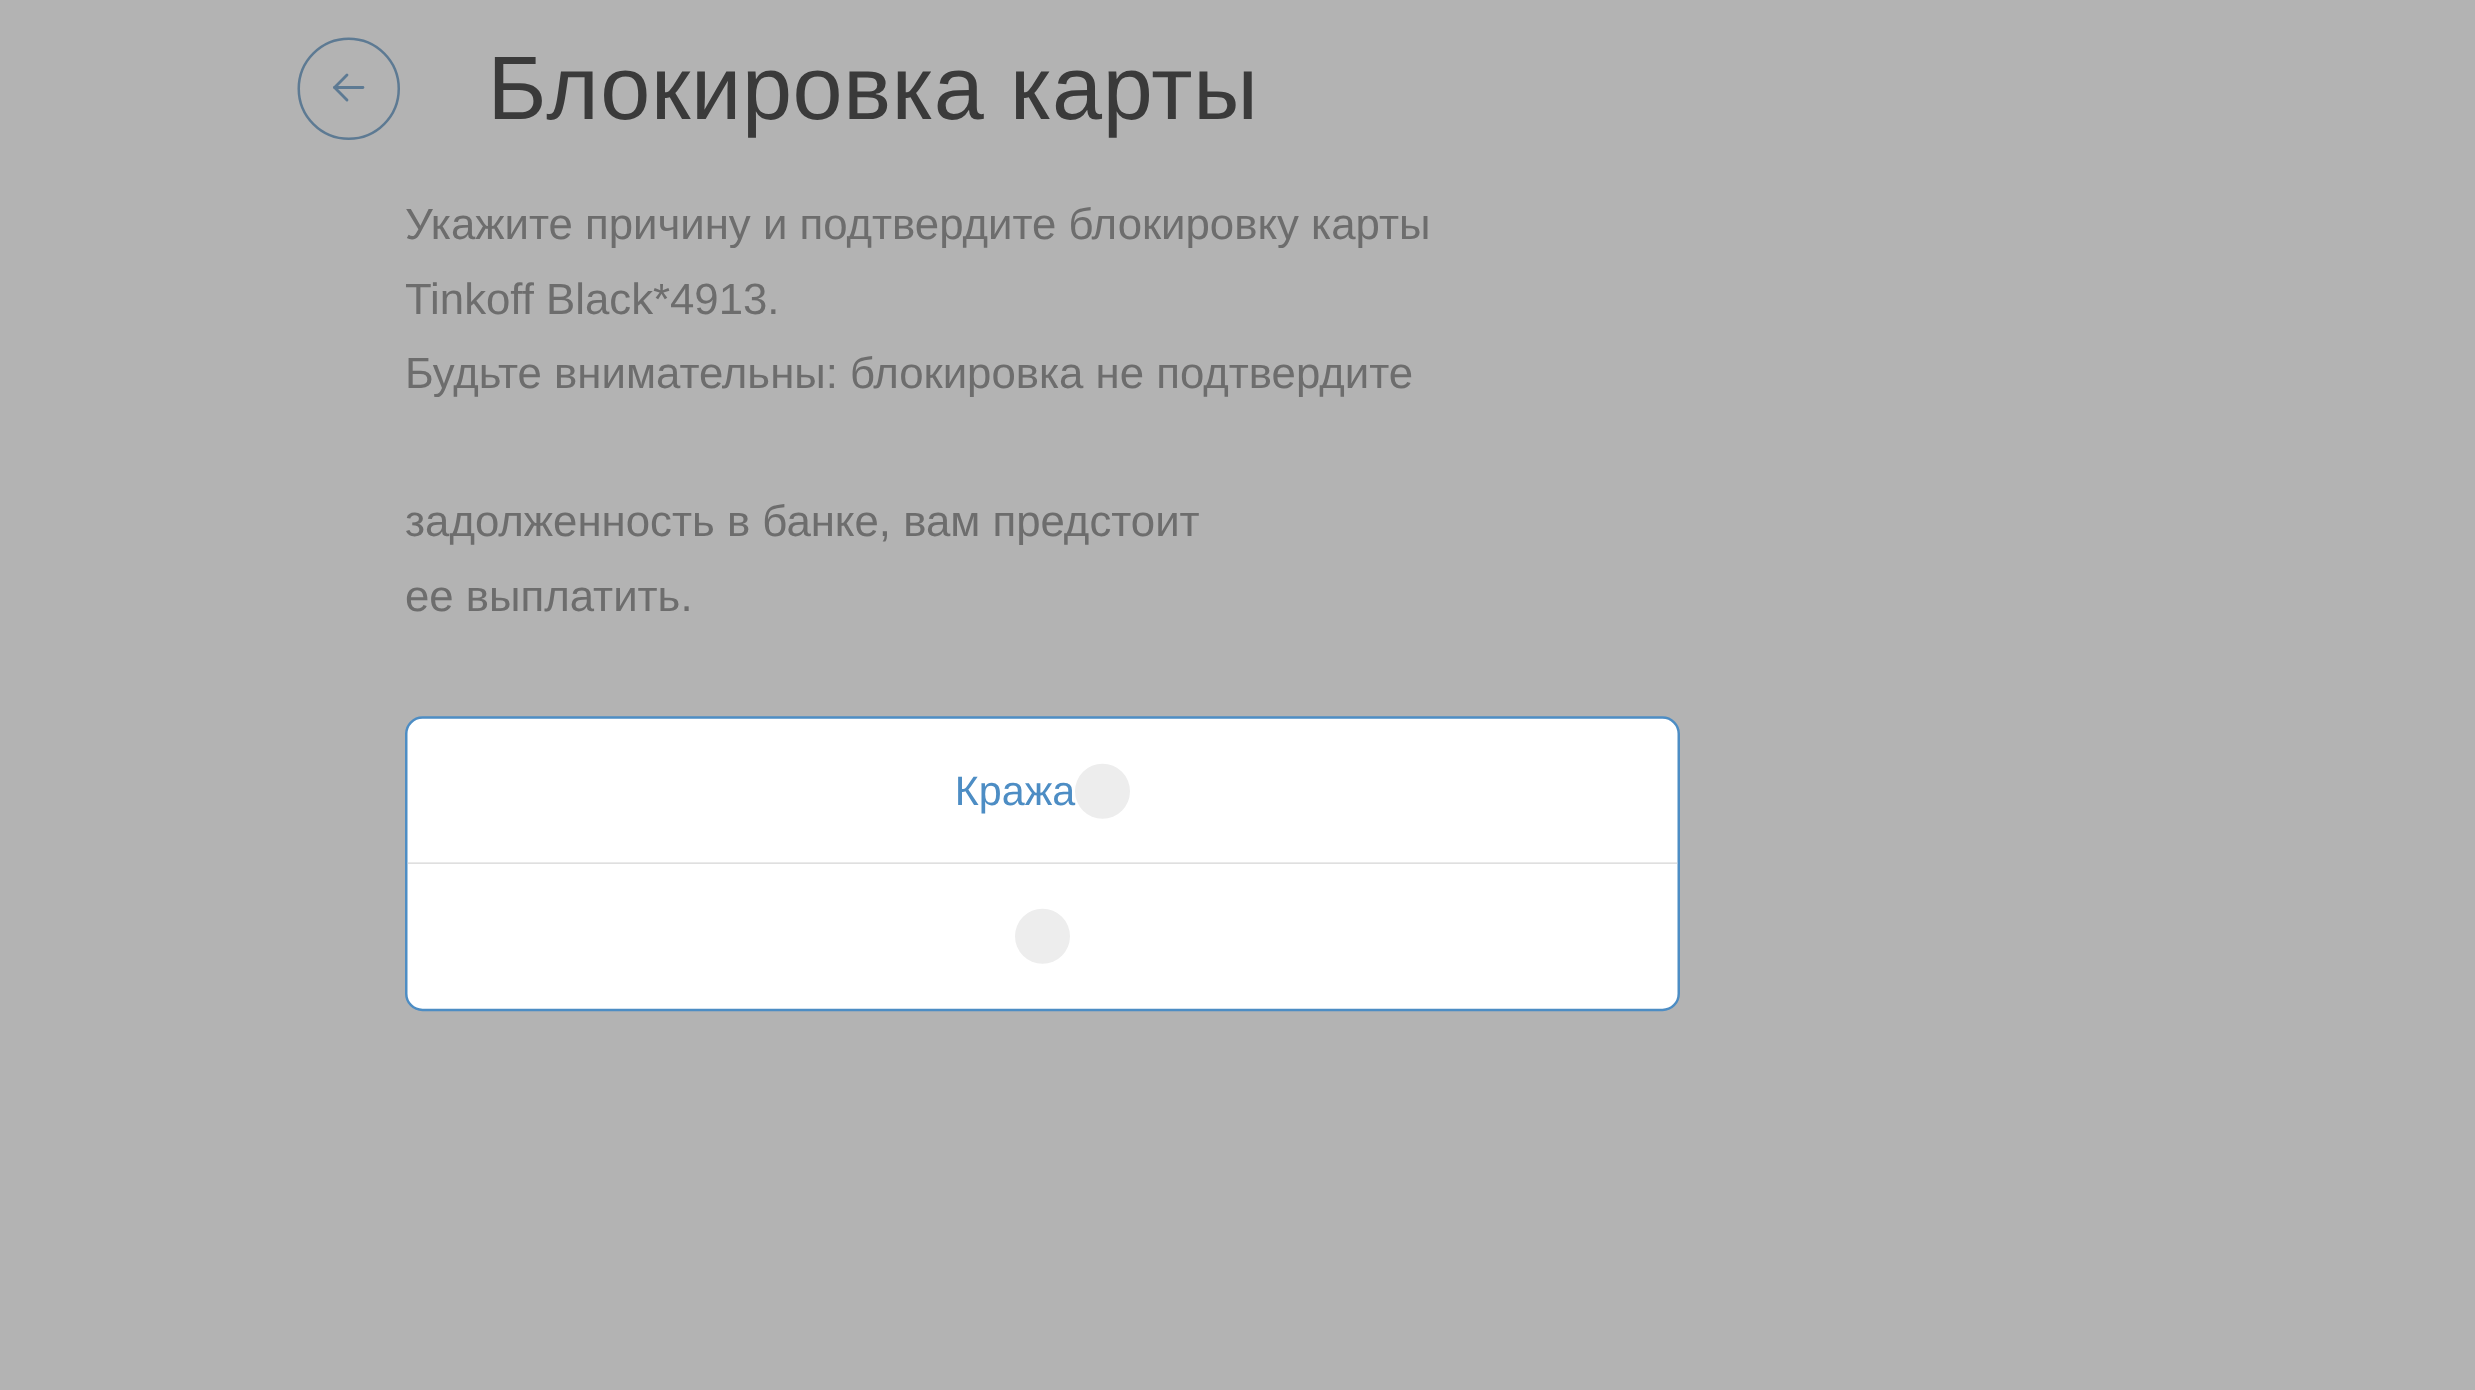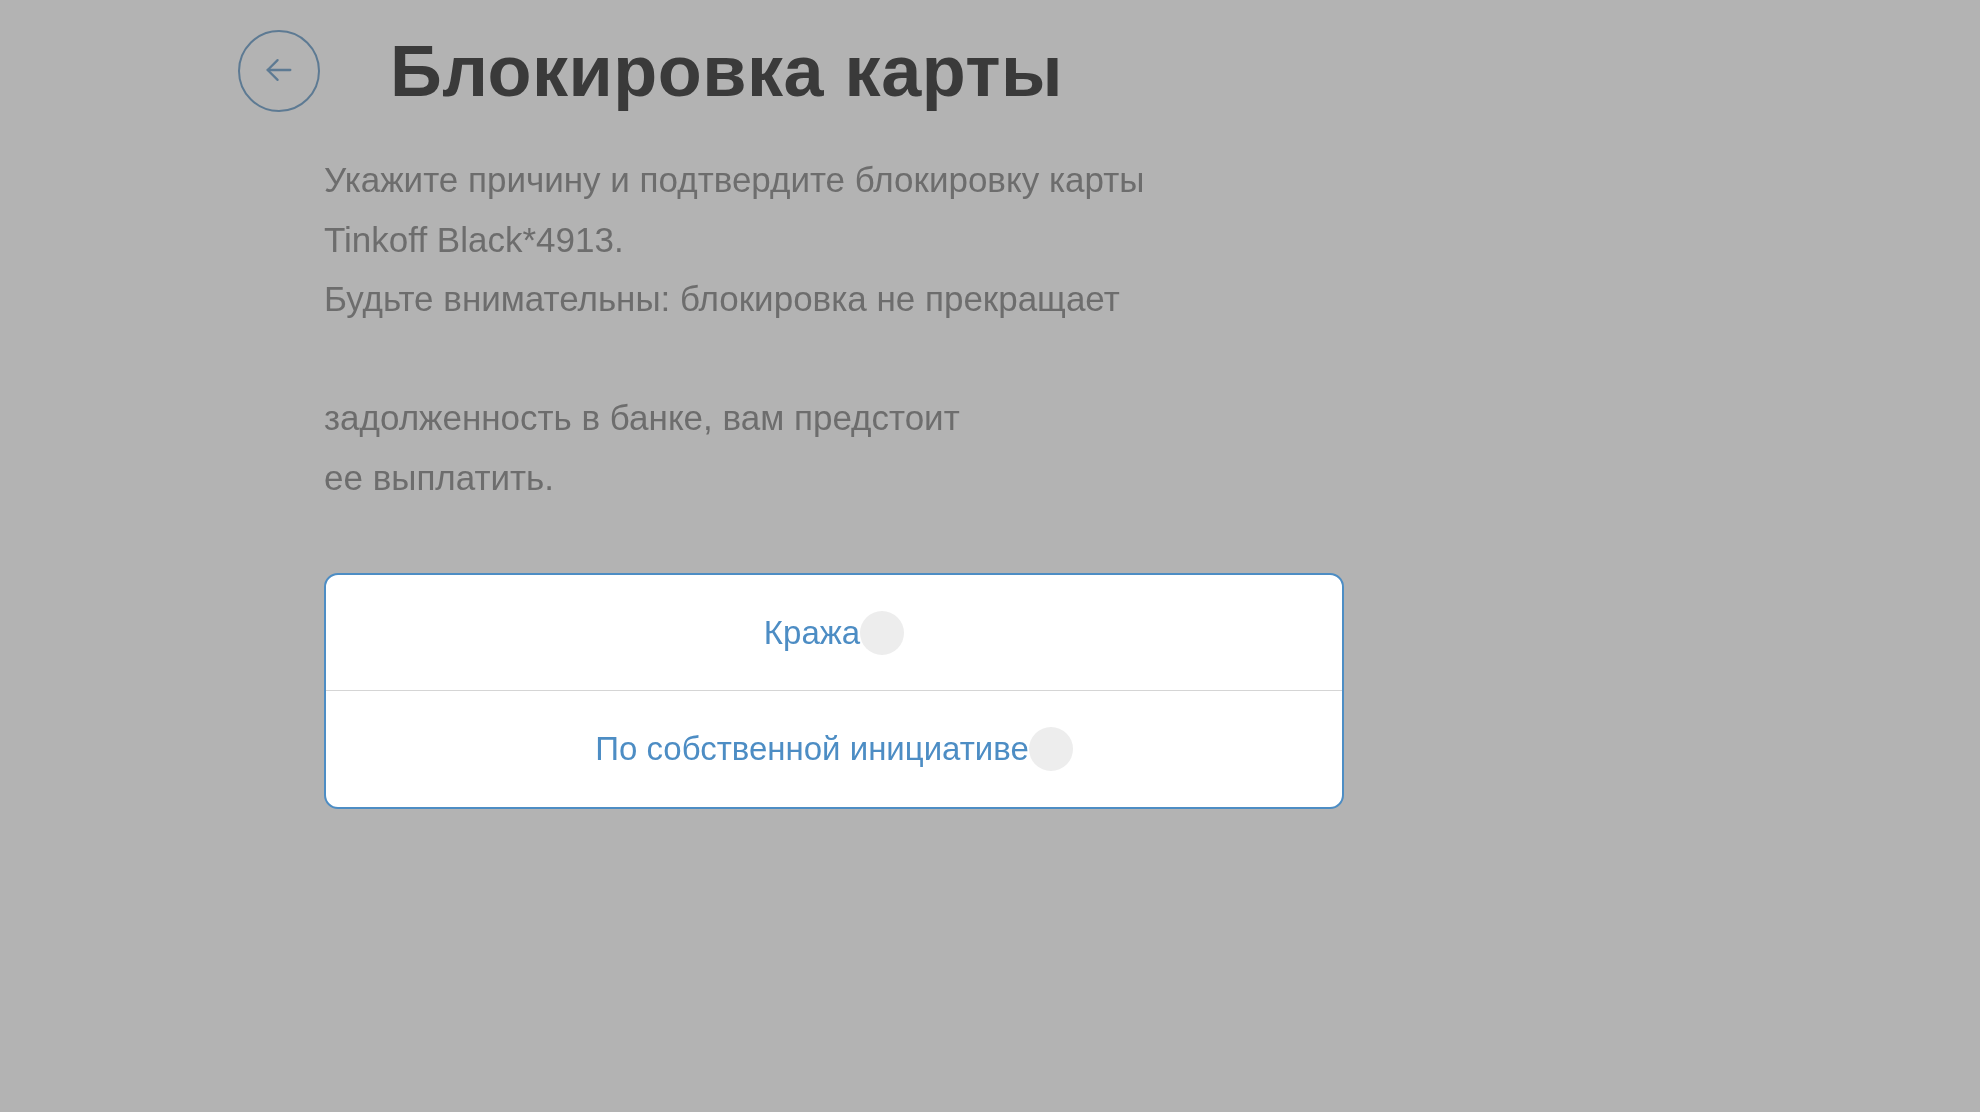--- a/index.html
+++ b/index.html
@@ -36,21 +36,21 @@
       justify-content: center;
       cursor: pointer;
       flex-shrink: 0;
     }
     .back-button svg {
       width: 34px;
       height: 34px;
     }
     .page-title {
       font-size: 72px;
-      font-weight: 700;
+      font-weight: 400;
       color: #3a3a3a;
       letter-spacing: 0.5px;
     }
     .content-col {
       margin-left: 86px;
       margin-top: 38px;
       width: 1020px;
     }
     .description {
       font-size: 35px;
@@ -103,30 +103,29 @@
         </svg>
       </span>
     </button>
     <h1 class="page-title">Блокировка карты</h1>
   </div>
 
   <div class="content-col">
     <p class="description">
       <span>Укажите причину и подтвердите блокировку карты</span><br>
       <span>Tinkoff Black*4913.</span><br>
-      <span>Будьте внимательны: блокировка не прекращает</span><br>
+      <span>Будьте внимательны: блокировка не подтвердите</span><br>
       <br>
       <span>задолженность в банке, вам предстоит</span><br>
       <span>ее выплатить.</span>
     </p>
 
     <div class="options-card">
       <div class="option-row">
         <span class="option-label">Кража</span>
         <span class="radio-indicator"></span>
       </div>
       <div class="option-row">
-        <span class="option-label">По собственной инициативе</span>
         <span class="radio-indicator"></span>
       </div>
     </div>
   </div>
 </div>
 
 </body></html>

